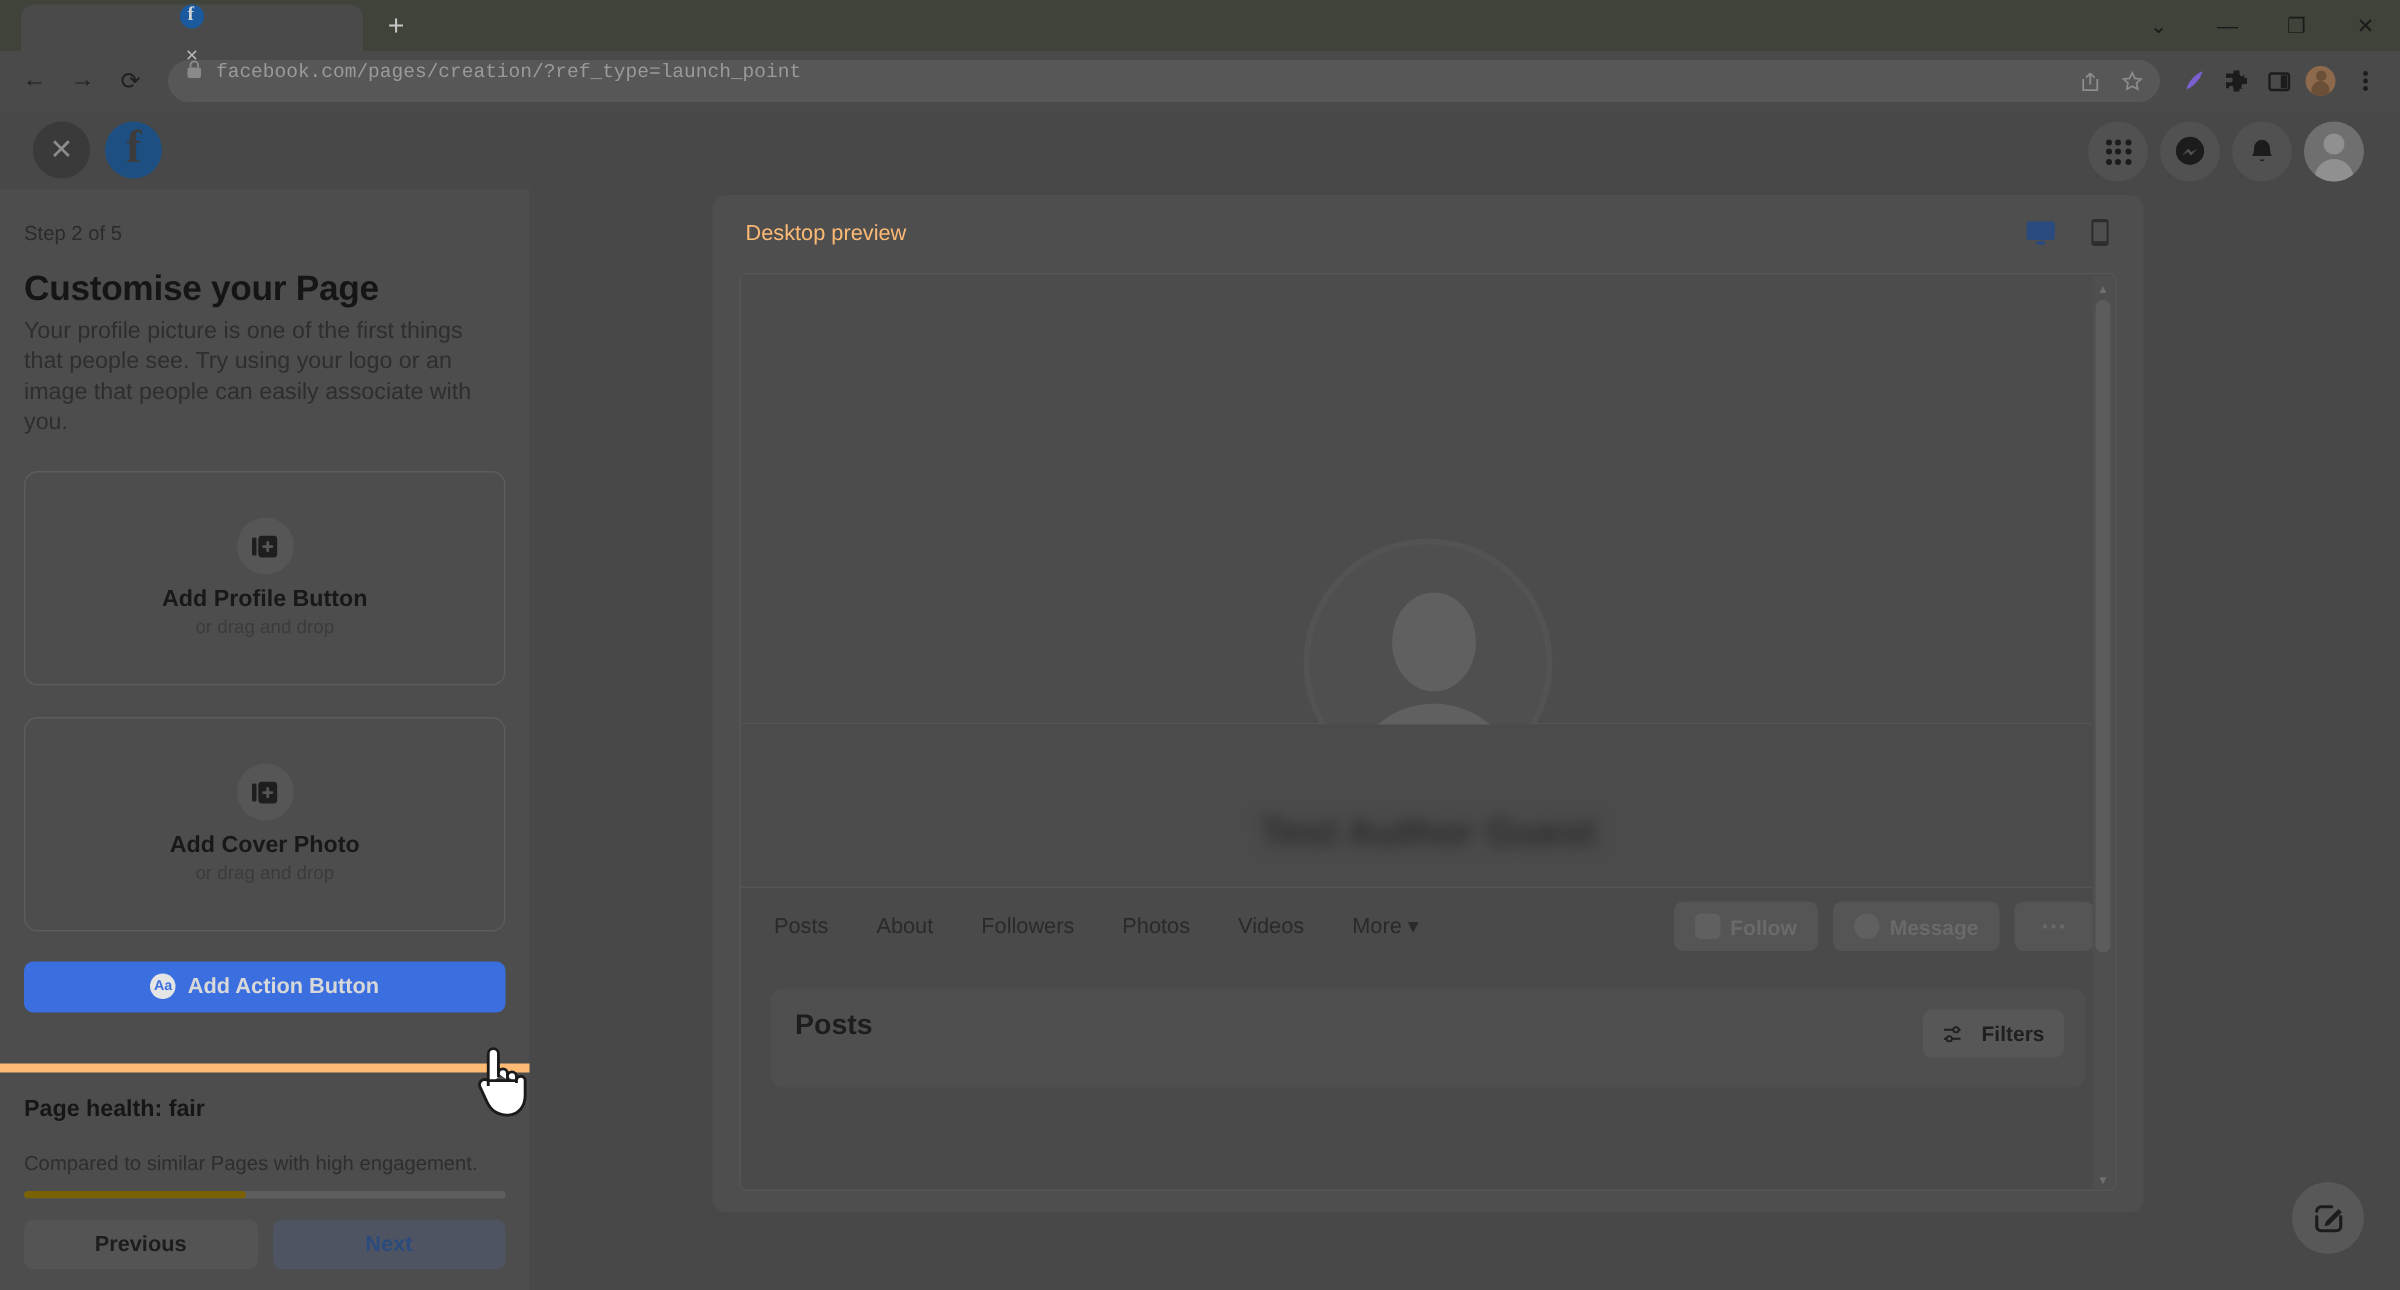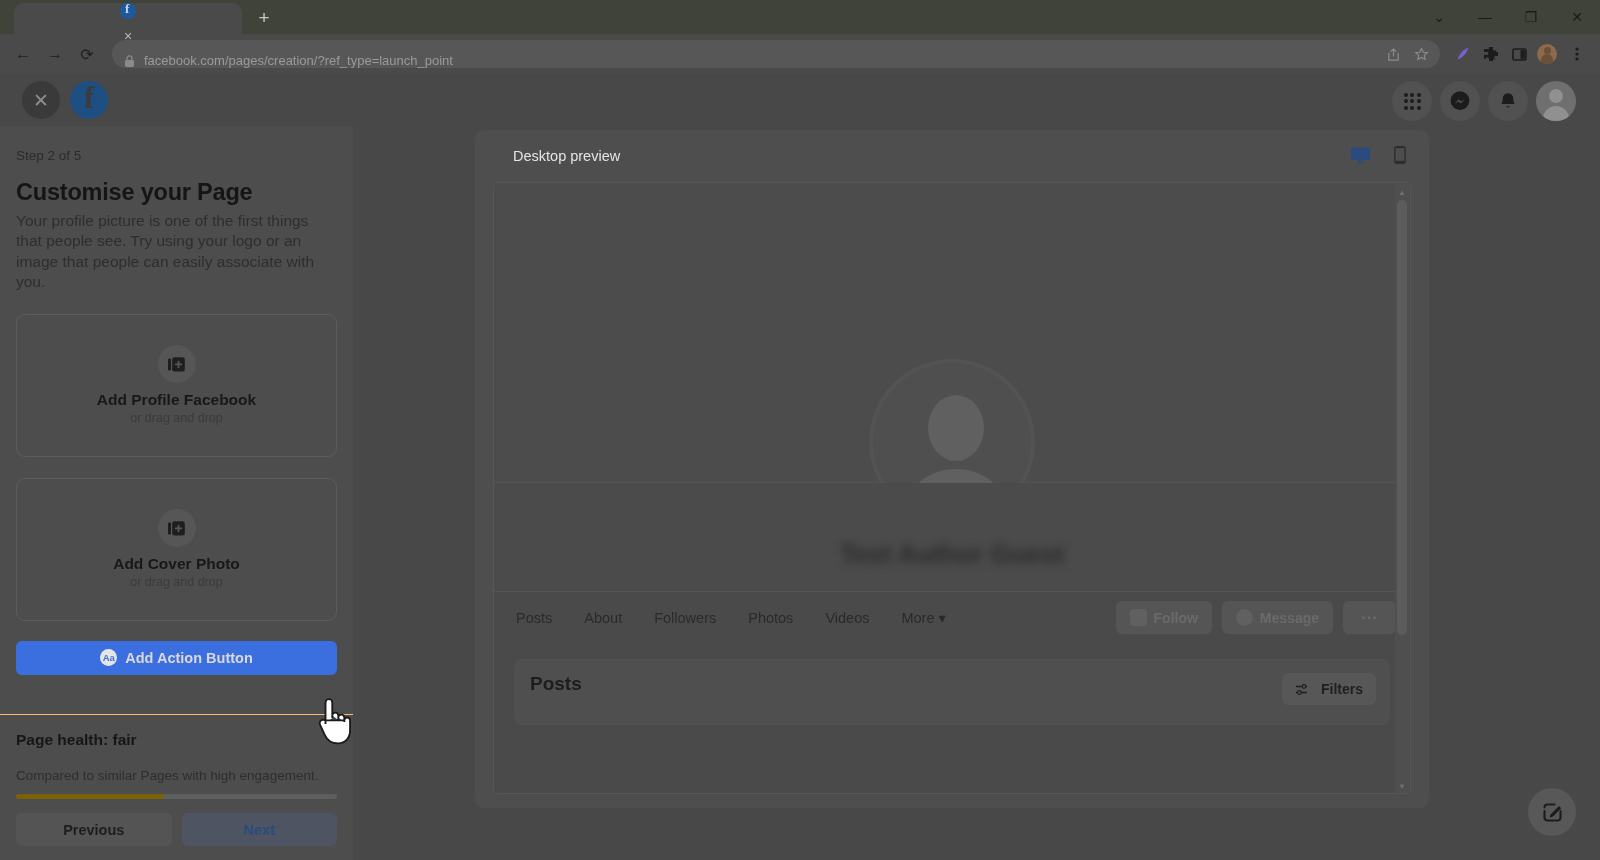--- a/index.html
+++ b/index.html
@@ -60,22 +60,23 @@
     display: flex; align-items: center; padding: 0 8px; gap: 2px;
   }
   .tb-btn {
     width: 30px; height: 30px; display: flex;
     align-items: center; justify-content: center;
     color: #1f1f1f; font-size: 16px; border-radius: 50%; flex: none;
   }
   .omnibox {
     flex: 1; height: 28px; margin: 0 8px;
     background: #575757; border-radius: 14px;
-    display: flex; align-items: flex-end; padding: 0 12px; gap: 9px;
+    display: flex; align-items: flex-start; padding: 0 12px; gap: 9px;
     position: relative;
+    font-family: Liberation Mono, monospace;
   }
   .omnibox .url {
     font-size: 13px; color: #9a9a9a;
     white-space: nowrap; overflow: hidden;
   }
   .omni-right {
     position: absolute; right: 6px; top: 0; height: 28px;
     display: flex; align-items: center; gap: 2px;
   }
   .tb-ext { width: 26px; height: 26px; display: flex; align-items: center; justify-content: center; flex: none; }
@@ -179,21 +180,21 @@
   }
   .aa-badge {
     width: 17px; height: 17px; border-radius: 50%;
     background: #e5e5e5; color: #3b6fe0;
     font-size: 9.5px; font-weight: bold;
     display: flex; align-items: center; justify-content: center;
   }
 
   .health {
     position: absolute; left: 0; bottom: 0; width: 353px;
-    border-top: 1px solid #fdba74; padding: 16px 16px 14px 16px;
+    border-top: 6px solid #fdba74; padding: 16px 16px 14px 16px;
   }
   .health-title { font-size: 15.5px; font-weight: bold; color: #161616; }
   .health-sub { font-size: 13.5px; color: #2e2e2e; line-height: 1.3; margin-top: 18px; }
   .health-bar {
     margin-top: 9px; height: 5px; border-radius: 3px;
     background: #5e5e5e; overflow: hidden;
   }
   .health-fill { height: 5px; background: #7a6204; border-radius: 3px; }
   .nav-row { display: flex; gap: 10px; margin-top: 14px; }
   .nav-btn {
@@ -207,21 +208,21 @@
   
   .preview {
     position: absolute; left: 475px; top: 56px;
     width: 954px; height: 678px;
     background: #4e4e4e; border-radius: 9px;
   }
   .preview-head {
     height: 52px; display: flex; align-items: center;
     padding: 0 22px; position: relative;
   }
-  .preview-title { font-size: 14.5px; color: #e5e5e5; margin-left: 16px; }
+  .preview-title { font-size: 14.5px; color: #fdba74; }
   .dev-toggle {
     position: absolute; right: 16px; top: 12px;
     display: flex; align-items: center; gap: 14px;
   }
   .dev-btn { width: 26px; height: 26px; display: flex; align-items: center; justify-content: center; }
 
   .preview-body {
     position: absolute; left: 18px; top: 52px;
     width: 918px; height: 612px;
     background: #4a4a4a; border: 1px solid #565656;
@@ -435,21 +436,21 @@
       <div class="sb-desc">Your profile picture is one of the first things that people see. Try using your logo or an image that people can easily associate with you.</div>
 
       <div class="upload-card">
         <span class="upload-icon">
           <svg width="19" height="19" viewBox="0 0 19 19">
             <rect x="1" y="3.4" width="3" height="12" rx="1" fill="#1e1e1e"></rect>
             <rect x="5.2" y="2.2" width="12.6" height="14.4" rx="2.4" fill="#1e1e1e"></rect>
             <path d="M11.5 6.6v5.6M8.7 9.4h5.6" stroke="#565656" stroke-width="1.9" stroke-linecap="round"></path>
           </svg>
         </span>
-        <div class="upload-label">Add Profile Facebook</div>
+        <div class="upload-label">Add Profile Button</div>
         <div class="upload-sub">or drag and drop</div>
       </div>
 
       <div class="upload-card">
         <span class="upload-icon">
           <svg width="19" height="19" viewBox="0 0 19 19">
             <rect x="1" y="3.4" width="3" height="12" rx="1" fill="#1e1e1e"></rect>
             <rect x="5.2" y="2.2" width="12.6" height="14.4" rx="2.4" fill="#1e1e1e"></rect>
             <path d="M11.5 6.6v5.6M8.7 9.4h5.6" stroke="#565656" stroke-width="1.9" stroke-linecap="round"></path>
           </svg>

